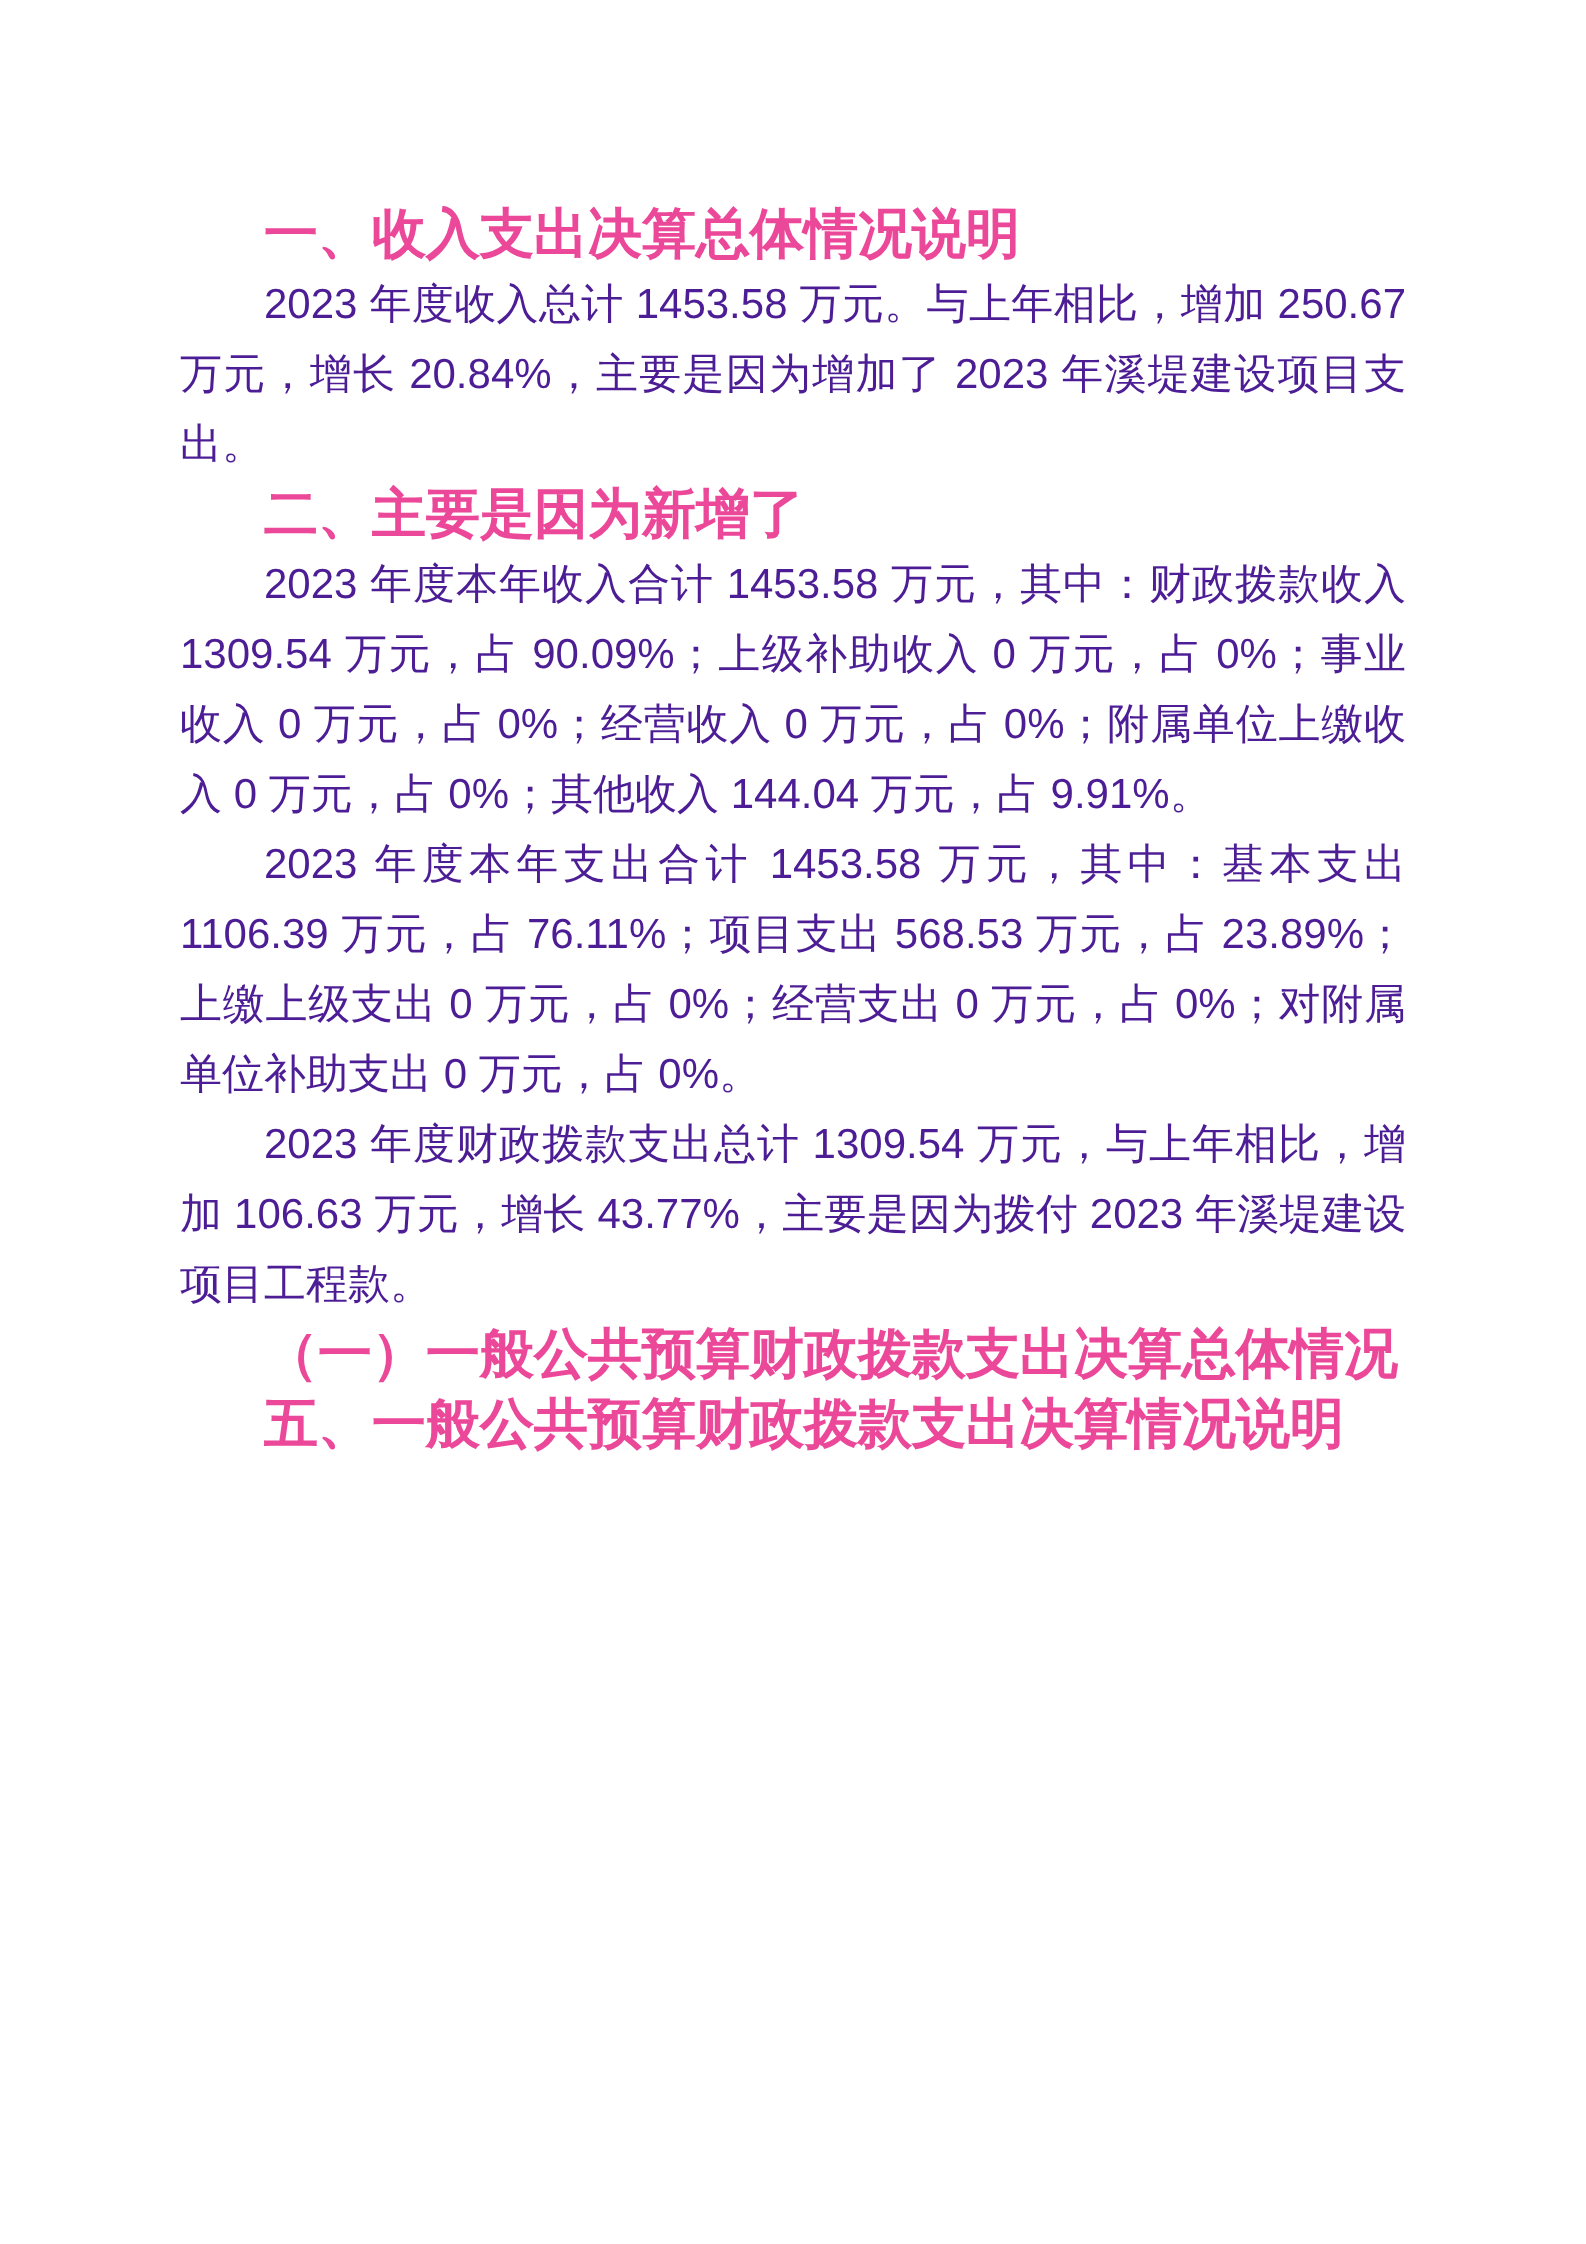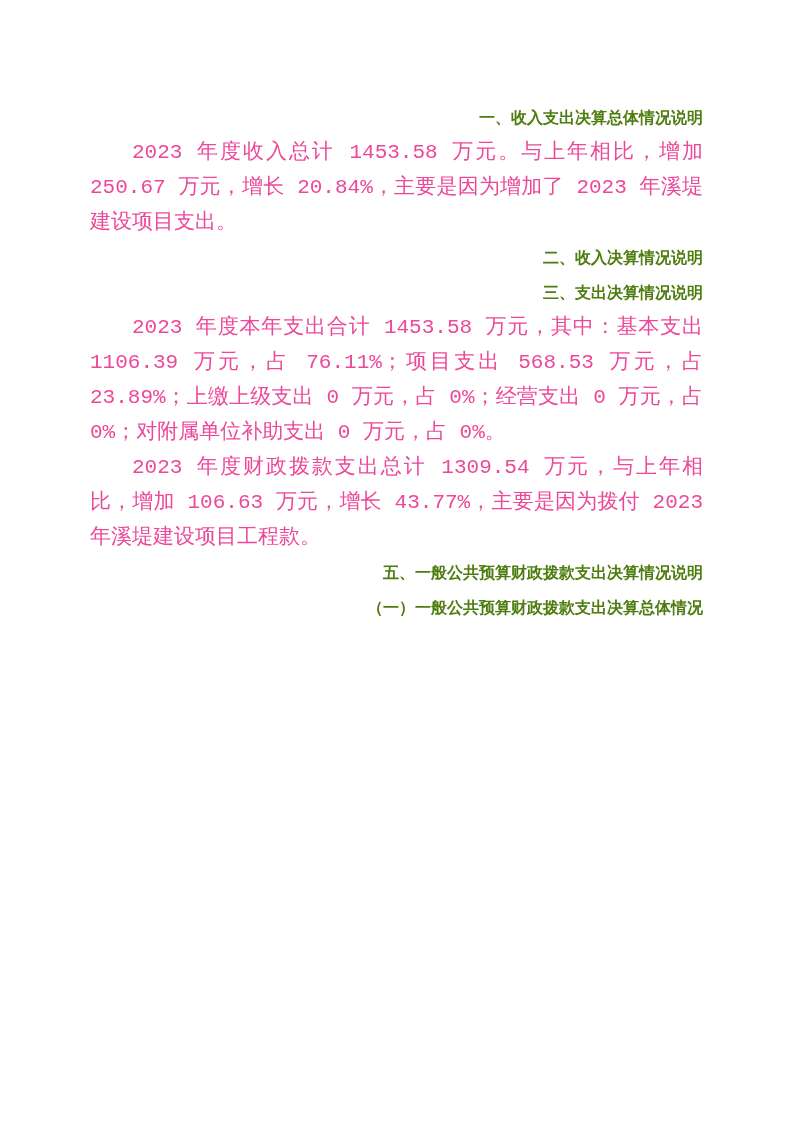--- a/index.html
+++ b/index.html
@@ -18,50 +18,50 @@
   }
   .content {
     position: absolute;
     left: 90px;
     top: 100px;
     width: 613px;
   }
   .doc-heading {
     font-family: "Liberation Sans", sans-serif;
     font-weight: bold;
-    font-size: 16px;
+    font-size: 27px;
     line-height: 35px;
     margin: 0;
     text-indent: 42px;
-    text-align: right;
-    color: #4d7c0f;
+    text-align: left;
+    color: #ec4899;
   }
   .doc-para {
-    font-family: Liberation Mono, monospace;
+    font-family: Liberation Sans, sans-serif;
     font-size: 21px;
     line-height: 35px;
     margin: 0;
     text-indent: 42px;
     text-align: justify;
-    color: #ec4899;
+    color: #4c1d95;
   }
 </style>
 </head>
 <body>
 
 <div class="page">
   <div class="content">
 
     <div class="doc-heading">一、收入支出决算总体情况说明</div>
     <p class="doc-para">2023 年度收入总计 1453.58 万元。与上年相比，增加 250.67 万元，增长 20.84%，主要是因为增加了 2023 年溪堤建设项目支出。</p>
 
-    <div class="doc-heading">二、收入决算情况说明</div>
+    <div class="doc-heading">二、主要是因为新增了</div>
+    <p class="doc-para">2023 年度本年收入合计 1453.58 万元，其中：财政拨款收入 1309.54 万元，占 90.09%；上级补助收入 0 万元，占 0%；事业收入 0 万元，占 0%；经营收入 0 万元，占 0%；附属单位上缴收入 0 万元，占 0%；其他收入 144.04 万元，占 9.91%。</p>
 
-    <div class="doc-heading">三、支出决算情况说明</div>
     <p class="doc-para">2023 年度本年支出合计 1453.58 万元，其中：基本支出 1106.39 万元，占 76.11%；项目支出 568.53 万元，占 23.89%；上缴上级支出 0 万元，占 0%；经营支出 0 万元，占 0%；对附属单位补助支出 0 万元，占 0%。</p>
 
     <p class="doc-para">2023 年度财政拨款支出总计 1309.54 万元，与上年相比，增加 106.63 万元，增长 43.77%，主要是因为拨付 2023 年溪堤建设项目工程款。</p>
 
+    <div class="doc-heading">（一）一般公共预算财政拨款支出决算总体情况</div>
     <div class="doc-heading">五、一般公共预算财政拨款支出决算情况说明</div>
-    <div class="doc-heading">（一）一般公共预算财政拨款支出决算总体情况</div>
 
   </div>
 </div>
 
 </body></html>

